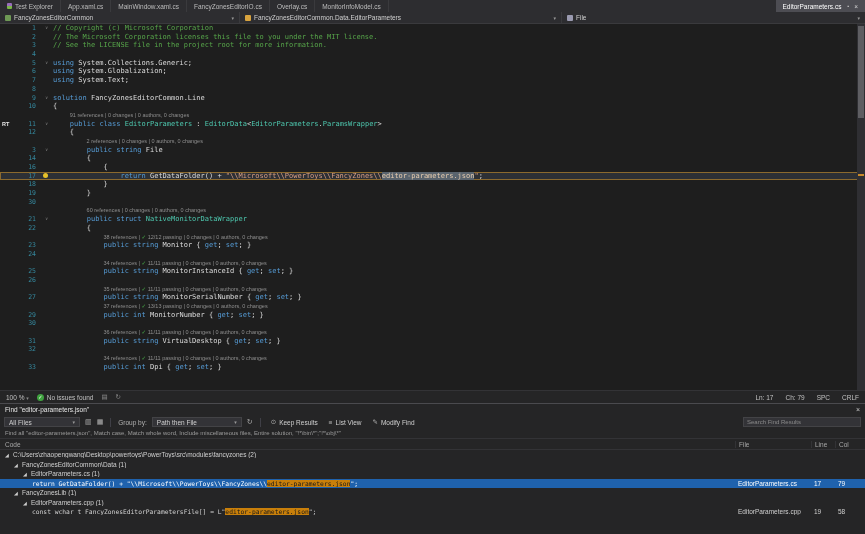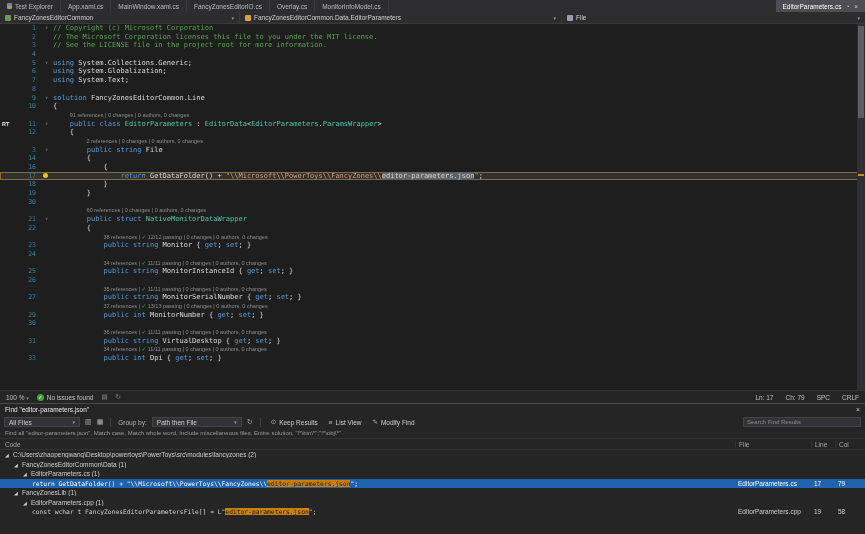--- a/index.html
+++ b/index.html
@@ -161,20 +161,21 @@
         <div class="code-row"><span class="cell-badge"></span><span class="cell-num"></span><span class="cell-glyph"></span><div class="cell-code"><span class="codelens" style="margin-left: 50.4px;"><span>34 references</span><span> | </span><span class="clpass">✓ </span><span>11/11 passing</span><span> | </span><span>0 changes</span><span> | </span><span>0 authors, 0 changes</span></span></div></div>
         <div class="code-row"><span class="cell-badge"></span><span class="cell-num">25</span><span class="cell-glyph"></span><div class="cell-code"><span class="tk-p">            </span><span class="tk-k">public</span><span class="tk-p"> </span><span class="tk-k">string</span><span class="tk-p"> MonitorInstanceId { </span><span class="tk-k">get</span><span class="tk-p">; </span><span class="tk-k">set</span><span class="tk-p">; }</span></div></div>
         <div class="code-row"><span class="cell-badge"></span><span class="cell-num">26</span><span class="cell-glyph"></span><div class="cell-code"></div></div>
         <div class="code-row"><span class="cell-badge"></span><span class="cell-num"></span><span class="cell-glyph"></span><div class="cell-code"><span class="codelens" style="margin-left: 50.4px;"><span>35 references</span><span> | </span><span class="clpass">✓ </span><span>11/11 passing</span><span> | </span><span>0 changes</span><span> | </span><span>0 authors, 0 changes</span></span></div></div>
         <div class="code-row"><span class="cell-badge"></span><span class="cell-num">27</span><span class="cell-glyph"></span><div class="cell-code"><span class="tk-p">            </span><span class="tk-k">public</span><span class="tk-p"> </span><span class="tk-k">string</span><span class="tk-p"> MonitorSerialNumber { </span><span class="tk-k">get</span><span class="tk-p">; </span><span class="tk-k">set</span><span class="tk-p">; }</span></div></div>
         <div class="code-row"><span class="cell-badge"></span><span class="cell-num"></span><span class="cell-glyph"></span><div class="cell-code"><span class="codelens" style="margin-left: 50.4px;"><span>37 references</span><span> | </span><span class="clpass">✓ </span><span>13/13 passing</span><span> | </span><span>0 changes</span><span> | </span><span>0 authors, 0 changes</span></span></div></div>
         <div class="code-row"><span class="cell-badge"></span><span class="cell-num">29</span><span class="cell-glyph"></span><div class="cell-code"><span class="tk-p">            </span><span class="tk-k">public</span><span class="tk-p"> </span><span class="tk-k">int</span><span class="tk-p"> MonitorNumber { </span><span class="tk-k">get</span><span class="tk-p">; </span><span class="tk-k">set</span><span class="tk-p">; }</span></div></div>
         <div class="code-row"><span class="cell-badge"></span><span class="cell-num">30</span><span class="cell-glyph"></span><div class="cell-code"></div></div>
         <div class="code-row"><span class="cell-badge"></span><span class="cell-num"></span><span class="cell-glyph"></span><div class="cell-code"><span class="codelens" style="margin-left: 50.4px;"><span>36 references</span><span> | </span><span class="clpass">✓ </span><span>11/11 passing</span><span> | </span><span>0 changes</span><span> | </span><span>0 authors, 0 changes</span></span></div></div>
         <div class="code-row"><span class="cell-badge"></span><span class="cell-num">31</span><span class="cell-glyph"></span><div class="cell-code"><span class="tk-p">            </span><span class="tk-k">public</span><span class="tk-p"> </span><span class="tk-k">string</span><span class="tk-p"> VirtualDesktop { </span><span class="tk-k">get</span><span class="tk-p">; </span><span class="tk-k">set</span><span class="tk-p">; }</span></div></div>
+        <div class="code-row"><span class="cell-badge"></span><span class="cell-num">32</span><span class="cell-glyph"></span><div class="cell-code"></div></div>
         <div class="code-row"><span class="cell-badge"></span><span class="cell-num"></span><span class="cell-glyph"></span><div class="cell-code"><span class="codelens" style="margin-left: 50.4px;"><span>34 references</span><span> | </span><span class="clpass">✓ </span><span>11/11 passing</span><span> | </span><span>0 changes</span><span> | </span><span>0 authors, 0 changes</span></span></div></div>
         <div class="code-row"><span class="cell-badge"></span><span class="cell-num">33</span><span class="cell-glyph"></span><div class="cell-code"><span class="tk-p">            </span><span class="tk-k">public</span><span class="tk-p"> </span><span class="tk-k">int</span><span class="tk-p"> Dpi { </span><span class="tk-k">get</span><span class="tk-p">; </span><span class="tk-k">set</span><span class="tk-p">; }</span></div></div>
       </div>
     <div class="vscroll">
       <div class="vthumb"></div>
       <div class="vmark"></div>
     </div>
   </div>
 
   <div class="edstatus">

